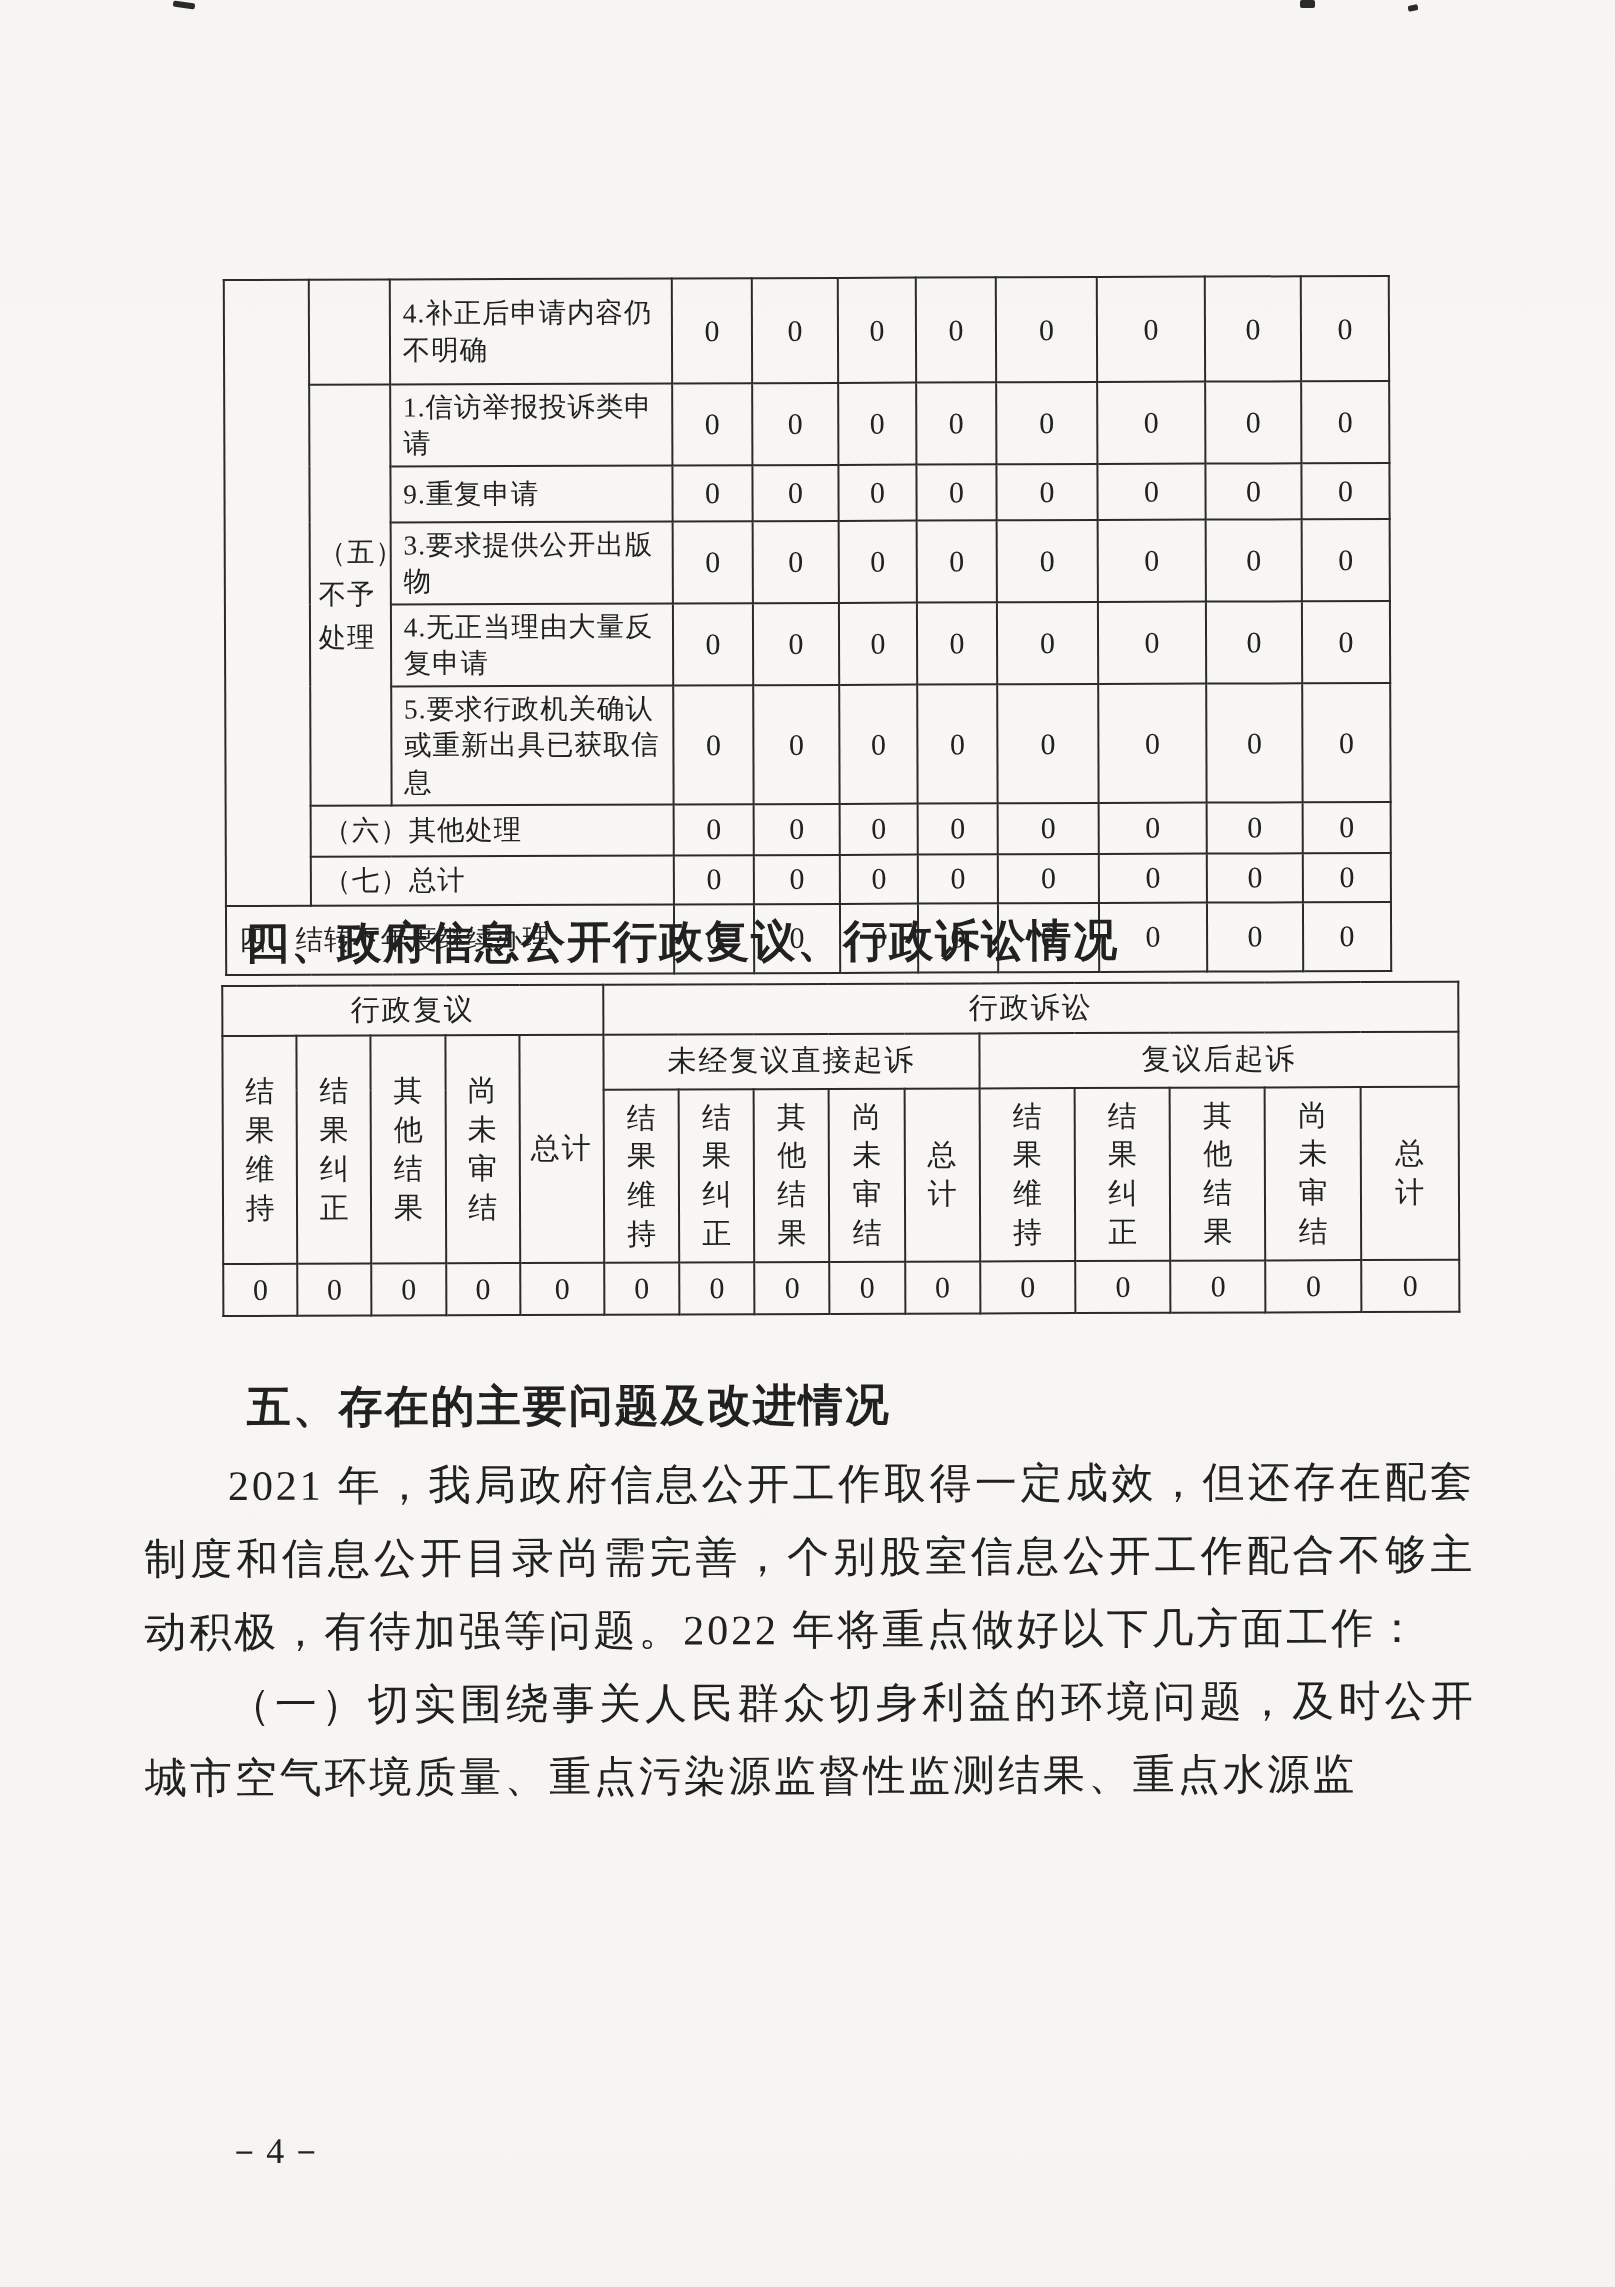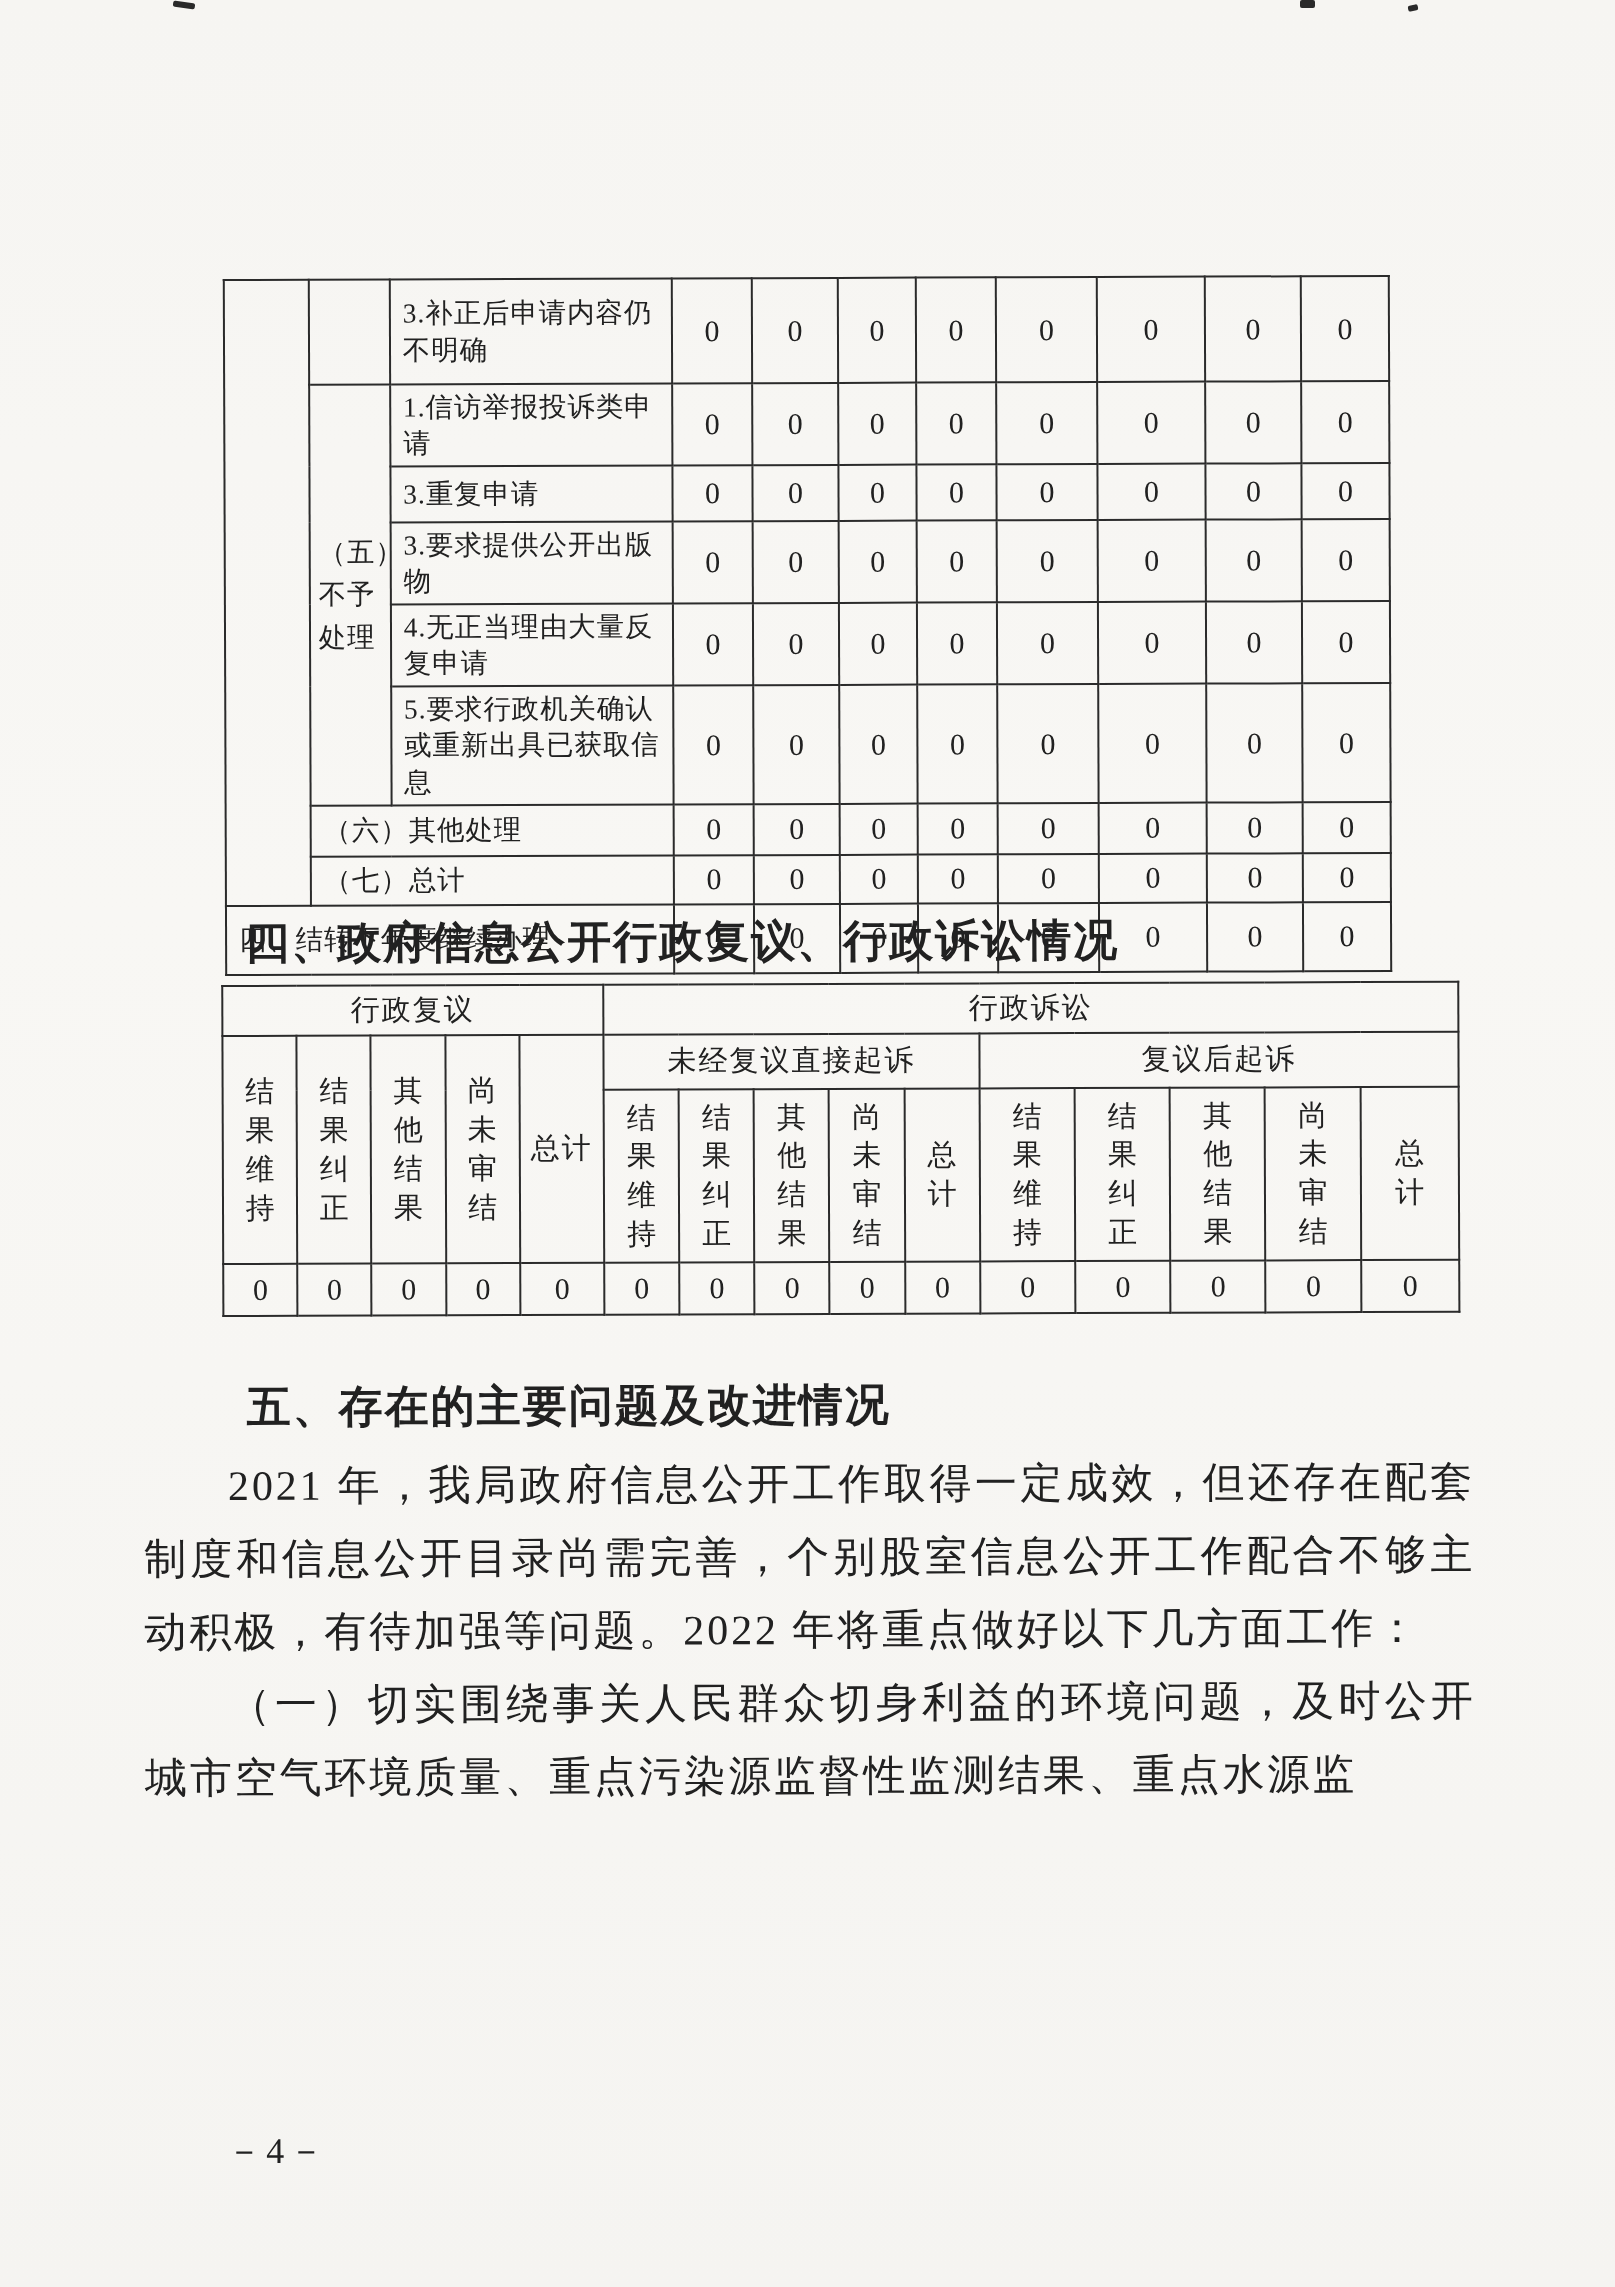--- a/index.html
+++ b/index.html
@@ -88,21 +88,21 @@
         <col style="width:80px">
           <col style="width:101px">
           <col style="width:108px">
         <col style="width:96px">
           <col style="width:88px">
       </colgroup>
       <tbody>
           <tr style="height:105px">
         <td class="empty" rowspan="8"></td>
         <td class="empty"></td>
-        <td class="lbl">3.补正后申请内容仍不明确</td>
+        <td class="lbl">4.补正后申请内容仍不明确</td>
         <td class="num">0</td>
         <td class="num">0</td>
         <td class="num">0</td>
         <td class="num">0</td>
         <td class="num">0</td>
         <td class="num">0</td>
         <td class="num">0</td>
         <td class="num">0</td>
       </tr>
       <tr style="height:59px">
@@ -111,21 +111,21 @@
         <td class="num">0</td>
         <td class="num">0</td>
         <td class="num">0</td>
         <td class="num">0</td>
         <td class="num">0</td>
         <td class="num">0</td>
         <td class="num">0</td>
         <td class="num">0</td>
       </tr>
       <tr style="height:56px">
-        <td class="lbl">3.重复申请</td>
+        <td class="lbl">9.重复申请</td>
         <td class="num">0</td>
         <td class="num">0</td>
         <td class="num">0</td>
         <td class="num">0</td>
         <td class="num">0</td>
         <td class="num">0</td>
         <td class="num">0</td>
         <td class="num">0</td>
       </tr>
       <tr style="height:57px">

